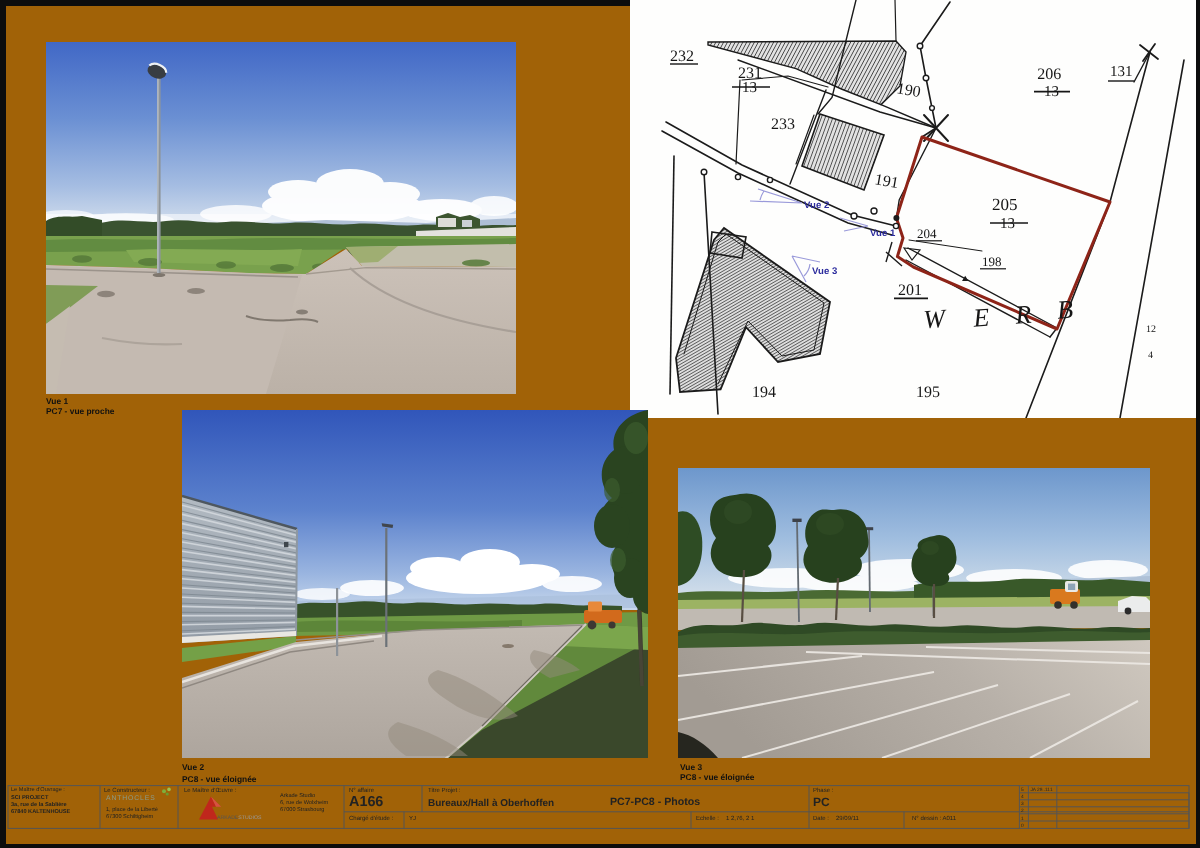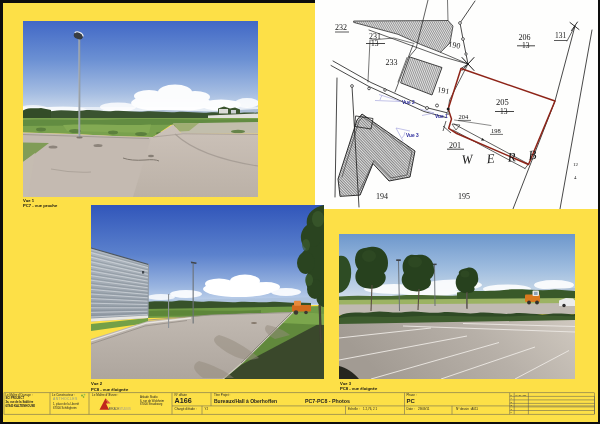--- a/index.html
+++ b/index.html
@@ -1,18 +1,18 @@
 <!DOCTYPE html>
 <html><head>
 <meta charset="utf-8">
 <style>
   html,body{margin:0;padding:0;}
   body{width:600px;height:424px;background:#0d0d0d;position:relative;overflow:hidden;
        font-family:"Liberation Sans",sans-serif;}
-  #page{position:absolute;left:3px;top:3px;width:595px;height:419px;background:#fde047;}
+  #page{position:absolute;left:3px;top:3px;width:595px;height:419px;background:#a16207;}
   .abs{position:absolute;}
   .cap{position:absolute;font-weight:bold;color:#111;font-size:4.2px;line-height:5.5px;letter-spacing:0;}
 </style>
 </head>
 <body>
 <div id="page">
 
 <svg class="abs" style="left:20px;top:18px;" width="235" height="176" viewBox="0 0 235 176">
   <defs>
     <linearGradient id="p1sky" x1="0" y1="0" x2="0" y2="1">

